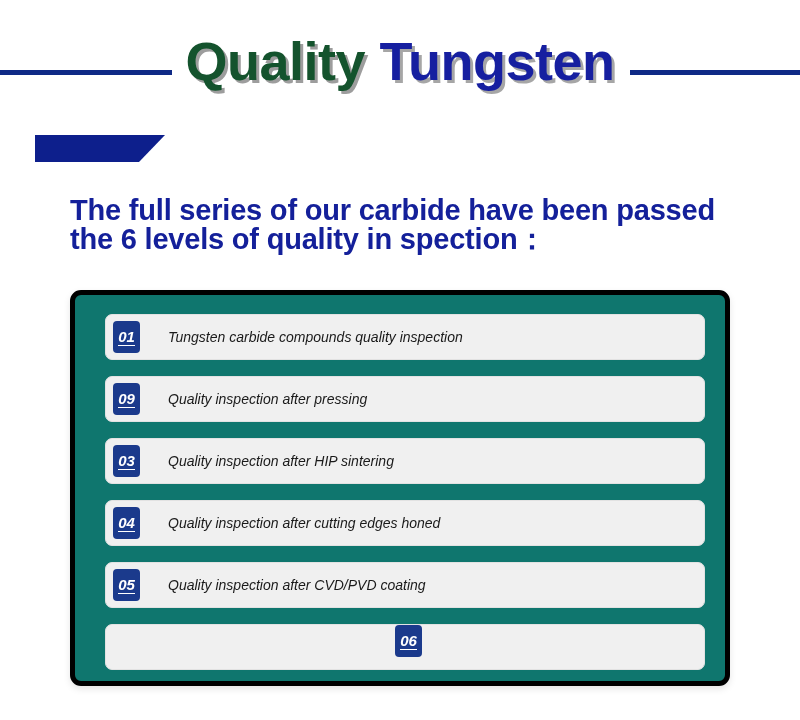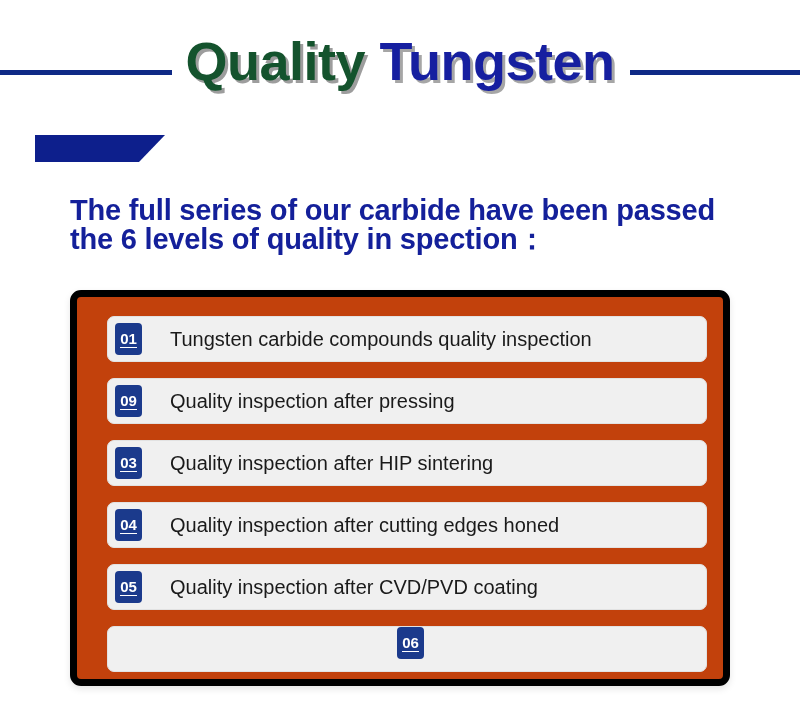--- a/index.html
+++ b/index.html
@@ -78,26 +78,27 @@
     letter-spacing: -0.2px;
   }
 
   
   .panel {
     position: absolute;
     left: 70px;
     top: 290px;
     width: 660px;
     height: 396px;
-    background: #c2410c;
-    border: 7px solid #000000;
+    background: #0f766e;
+    border: 5px solid #000000;
     border-radius: 11px;
     box-sizing: border-box;
     box-shadow: 0 3px 7px rgba(0,0,0,0.10);
     padding: 19px 0 0 0;
+    font-style: italic;
   }
 
   .rows {
     position: absolute;
     left: 30px;
     top: 19px;
     width: 600px;
   }
 
   .row {
@@ -139,21 +140,21 @@
     left: 5px;
     right: 5px;
     bottom: 7px;
     height: 1.5px;
     background: #ffffff;
   }
 
   .row-label {
     flex: 1 1 auto;
     margin-left: 28px;
-    font-size: 20px;
+    font-size: 14px;
     color: #1a1a1a;
     line-height: 22px;
     white-space: nowrap;
     overflow: hidden;
   }
 </style>
 </head>
 <body>
 
 <div class="header">

